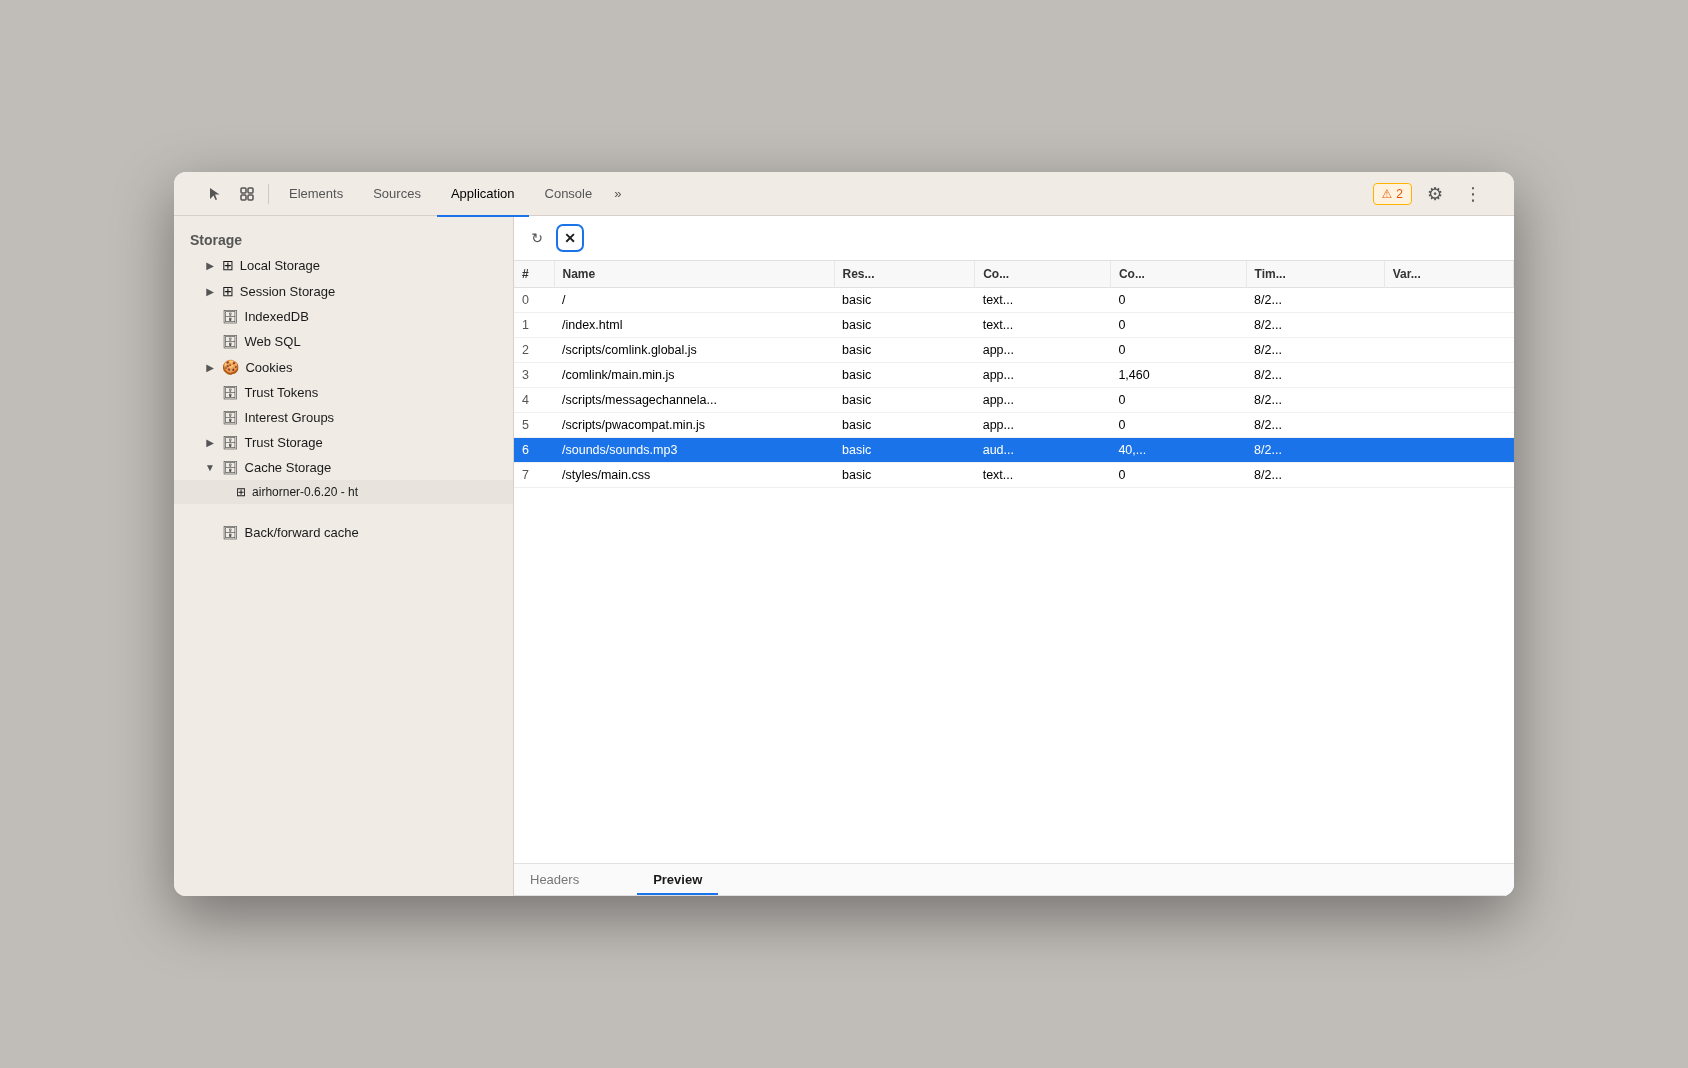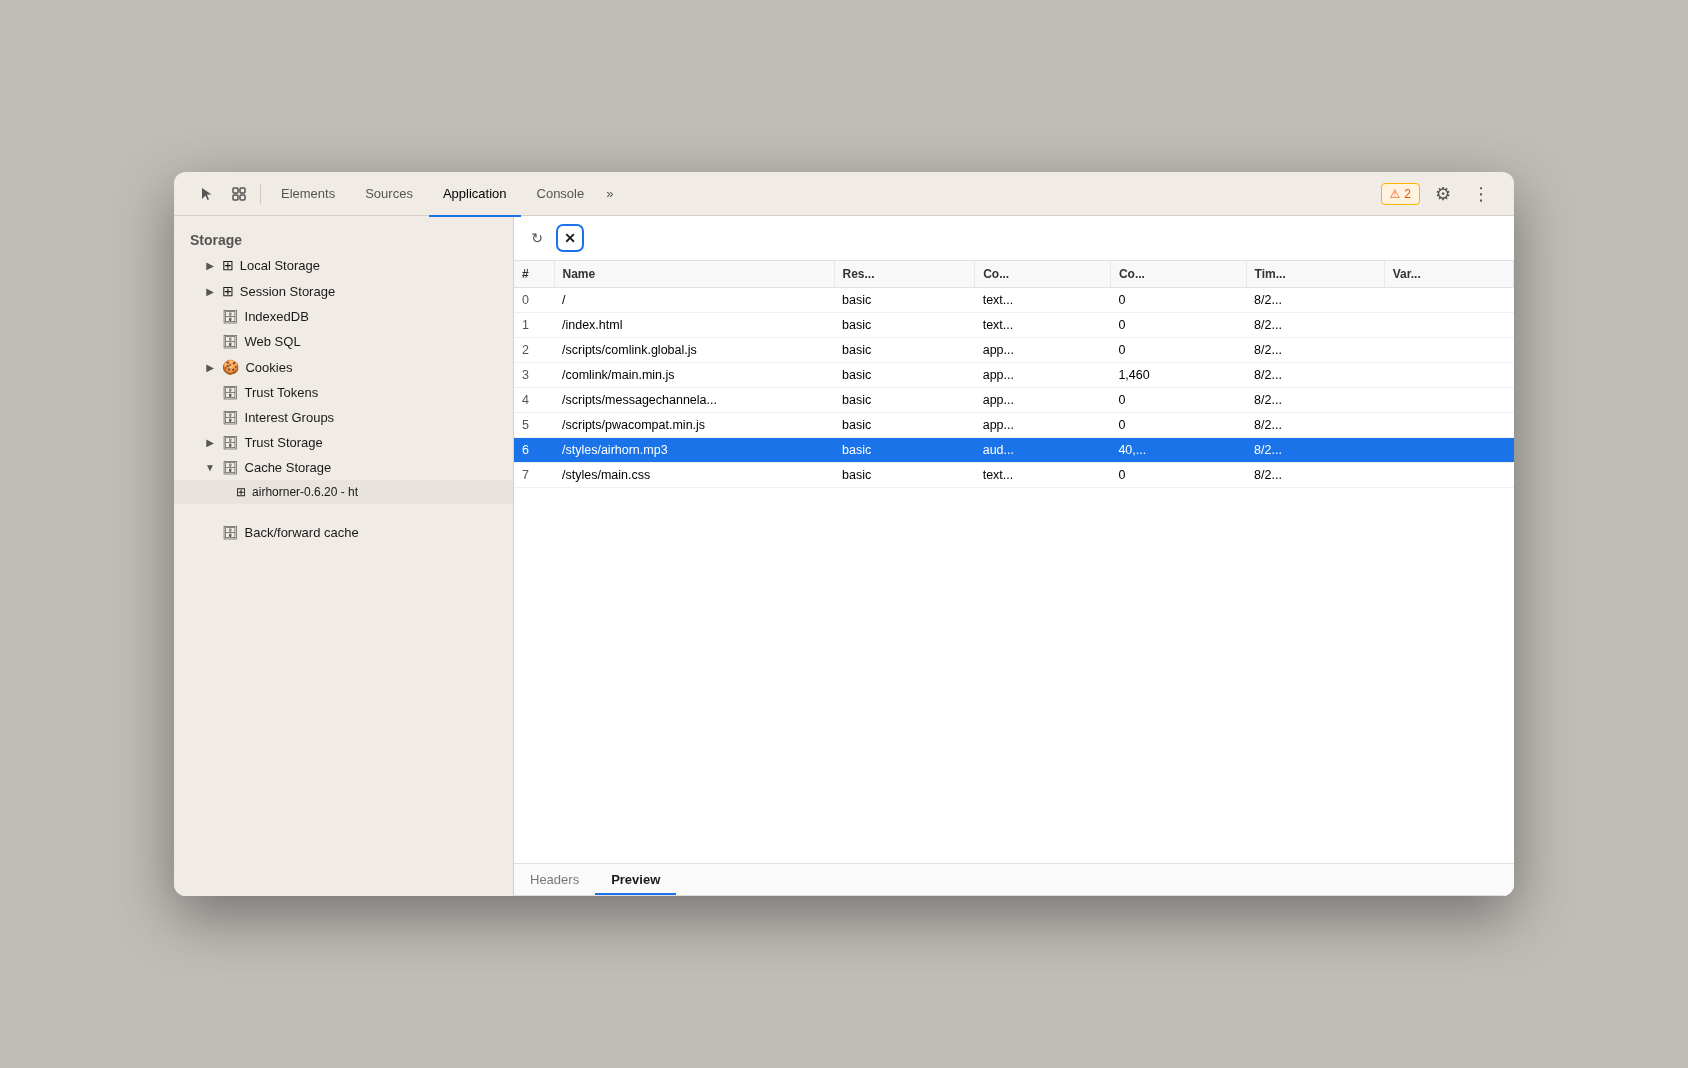--- a/index.html
+++ b/index.html
@@ -41,21 +41,21 @@
     .titlebar-title {
       font-size: 13px;
       font-weight: 600;
       color: #1a1a1a;
     }
     .toolbar {
       background: #f0ebe5;
       height: 44px;
       display: flex;
       align-items: center;
-      padding: 0 18px;
+      padding: 0 26px;
       border-bottom: 1px solid #d8d0c8;
       gap: 2px;
     }
     .toolbar-icon {
       width: 30px; height: 30px;
       display: flex; align-items: center; justify-content: center;
       border-radius: 4px;
       color: #555;
       font-size: 16px;
       cursor: pointer;
@@ -230,20 +230,21 @@
       text-overflow: ellipsis;
       max-width: 200px;
     }
     tbody td:first-child { color: #555; width: 40px; }
     tbody tr.selected td:first-child { color: #fff; }
     .bottom-tabs {
       display: flex;
       border-top: 1px solid #e0e0e0;
       border-bottom: 1px solid #e0e0e0;
       background: #fafafa;
+      gap: 42px;
     }
     .bottom-tab {
       padding: 8px 16px;
       font-size: 13px;
       color: #777;
       cursor: pointer;
     }
     .bottom-tab.active {
       color: #1a1a1a;
       font-weight: 600;
@@ -448,21 +449,21 @@
                 <td>5</td>
                 <td>/scripts/pwacompat.min.js</td>
                 <td>basic</td>
                 <td>app...</td>
                 <td>0</td>
                 <td>8/2...</td>
                 <td></td>
               </tr>
               <tr class="selected">
                 <td>6</td>
-                <td>/styles/airhorn.mp3</td>
+                <td>/sounds/sounds.mp3</td>
                 <td>basic</td>
                 <td>aud...</td>
                 <td>40,...</td>
                 <td>8/2...</td>
                 <td></td>
               </tr>
               <tr>
                 <td>7</td>
                 <td>/styles/main.css</td>
                 <td>basic</td>

